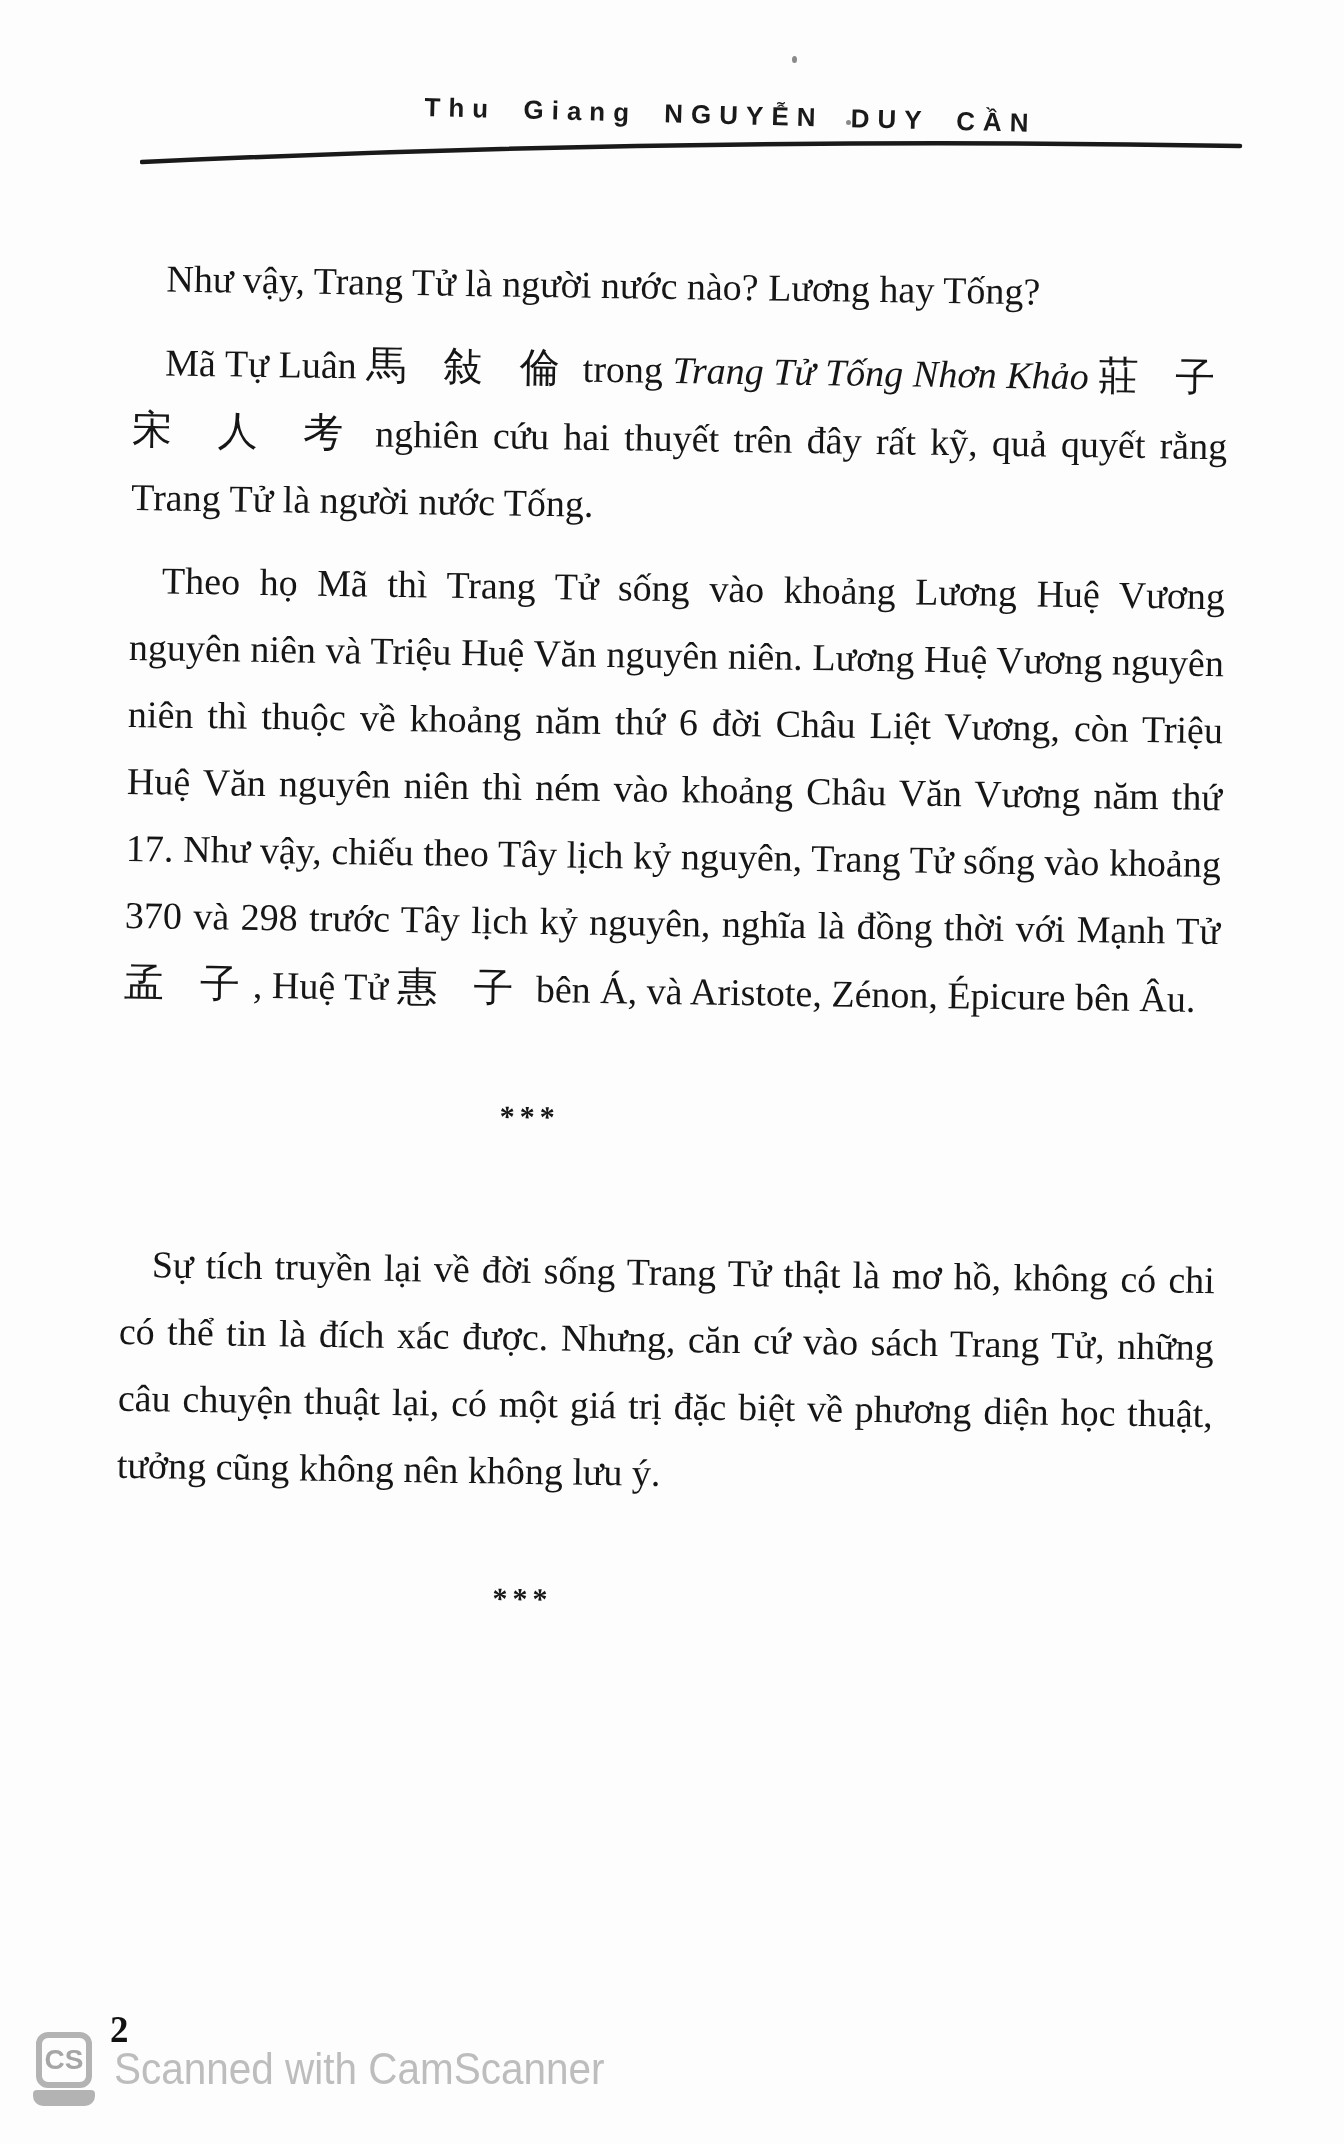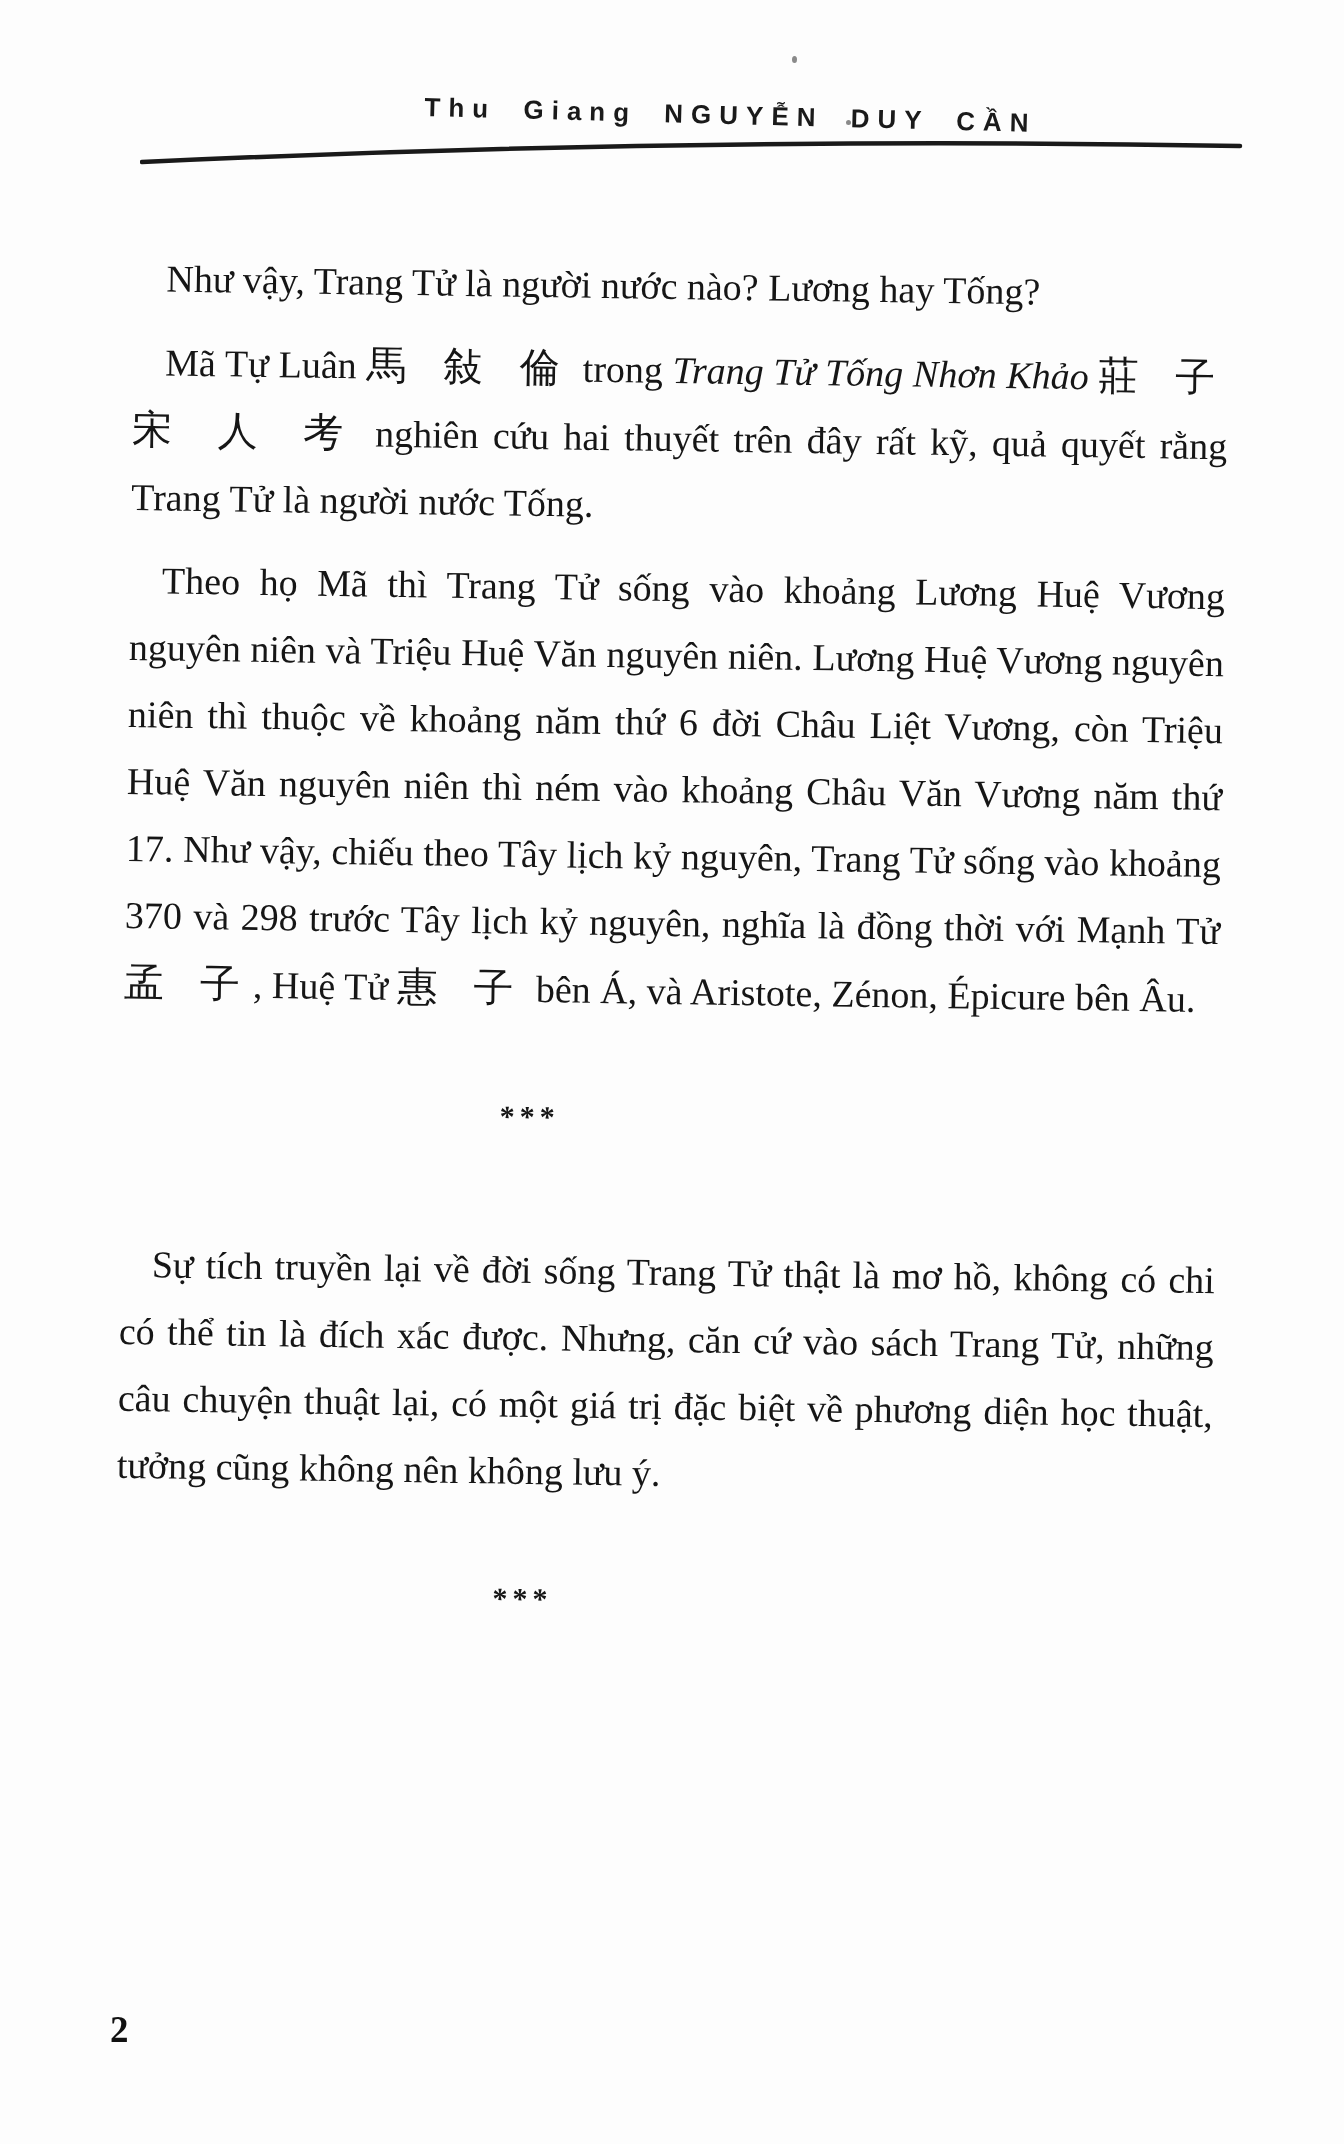--- a/index.html
+++ b/index.html
@@ -160,14 +160,21 @@
       <p class="para"><span>Như vậy, Trang Tử là người nước nào? Lương hay Tống?</span></p>
       <p class="para"><span>Mã Tự Luân </span><span class="cjk">馬 敍 倫</span><span> trong </span><span class="it">Trang Tử Tống Nhơn Khảo</span><span> </span><span class="cjk">莊 子 宋 人 考</span><span> nghiên cứu hai thuyết trên đây rất kỹ, quả quyết rằng Trang Tử là người nước Tống.</span></p>
       <p class="para"><span>Theo họ Mã thì Trang Tử sống vào khoảng Lương Huệ Vương nguyên niên và Triệu Huệ Văn nguyên niên. Lương Huệ Vương nguyên niên thì thuộc về khoảng năm thứ 6 đời Châu Liệt Vương, còn Triệu Huệ Văn nguyên niên thì ném vào khoảng Châu Văn Vương năm thứ 17. Như vậy, chiếu theo Tây lịch kỷ nguyên, Trang Tử sống vào khoảng 370 và 298 trước Tây lịch kỷ nguyên, nghĩa là đồng thời với Mạnh Tử </span><span class="cjk">孟 子</span><span>,  Huệ Tử </span><span class="cjk">惠 子</span><span> bên Á, và Aristote, Zénon, Épicure bên Âu.</span></p>
       <div class="separator">***</div>
       <p class="para"><span>Sự tích truyền lại về đời sống Trang Tử thật là mơ hồ, không có chi có thể tin là đích xác được. Nhưng, căn cứ vào sách Trang Tử, những câu chuyện thuật lại, có một giá trị đặc biệt về phương diện học thuật, tưởng cũng không nên không lưu ý.</span></p>
       <div class="separator">***</div>
     </div>
 
   <div class="page-number">2</div>
 
+  <div class="camscanner">
+    <div class="cs-icon">
+      <span class="cs-icon-label">CS</span>
+    </div>
+    <div class="cs-icon-tab"></div>
+    <div class="watermark-text">Scanned with CamScanner</div>
+  </div>
 
 </div>
 
 </body></html>

